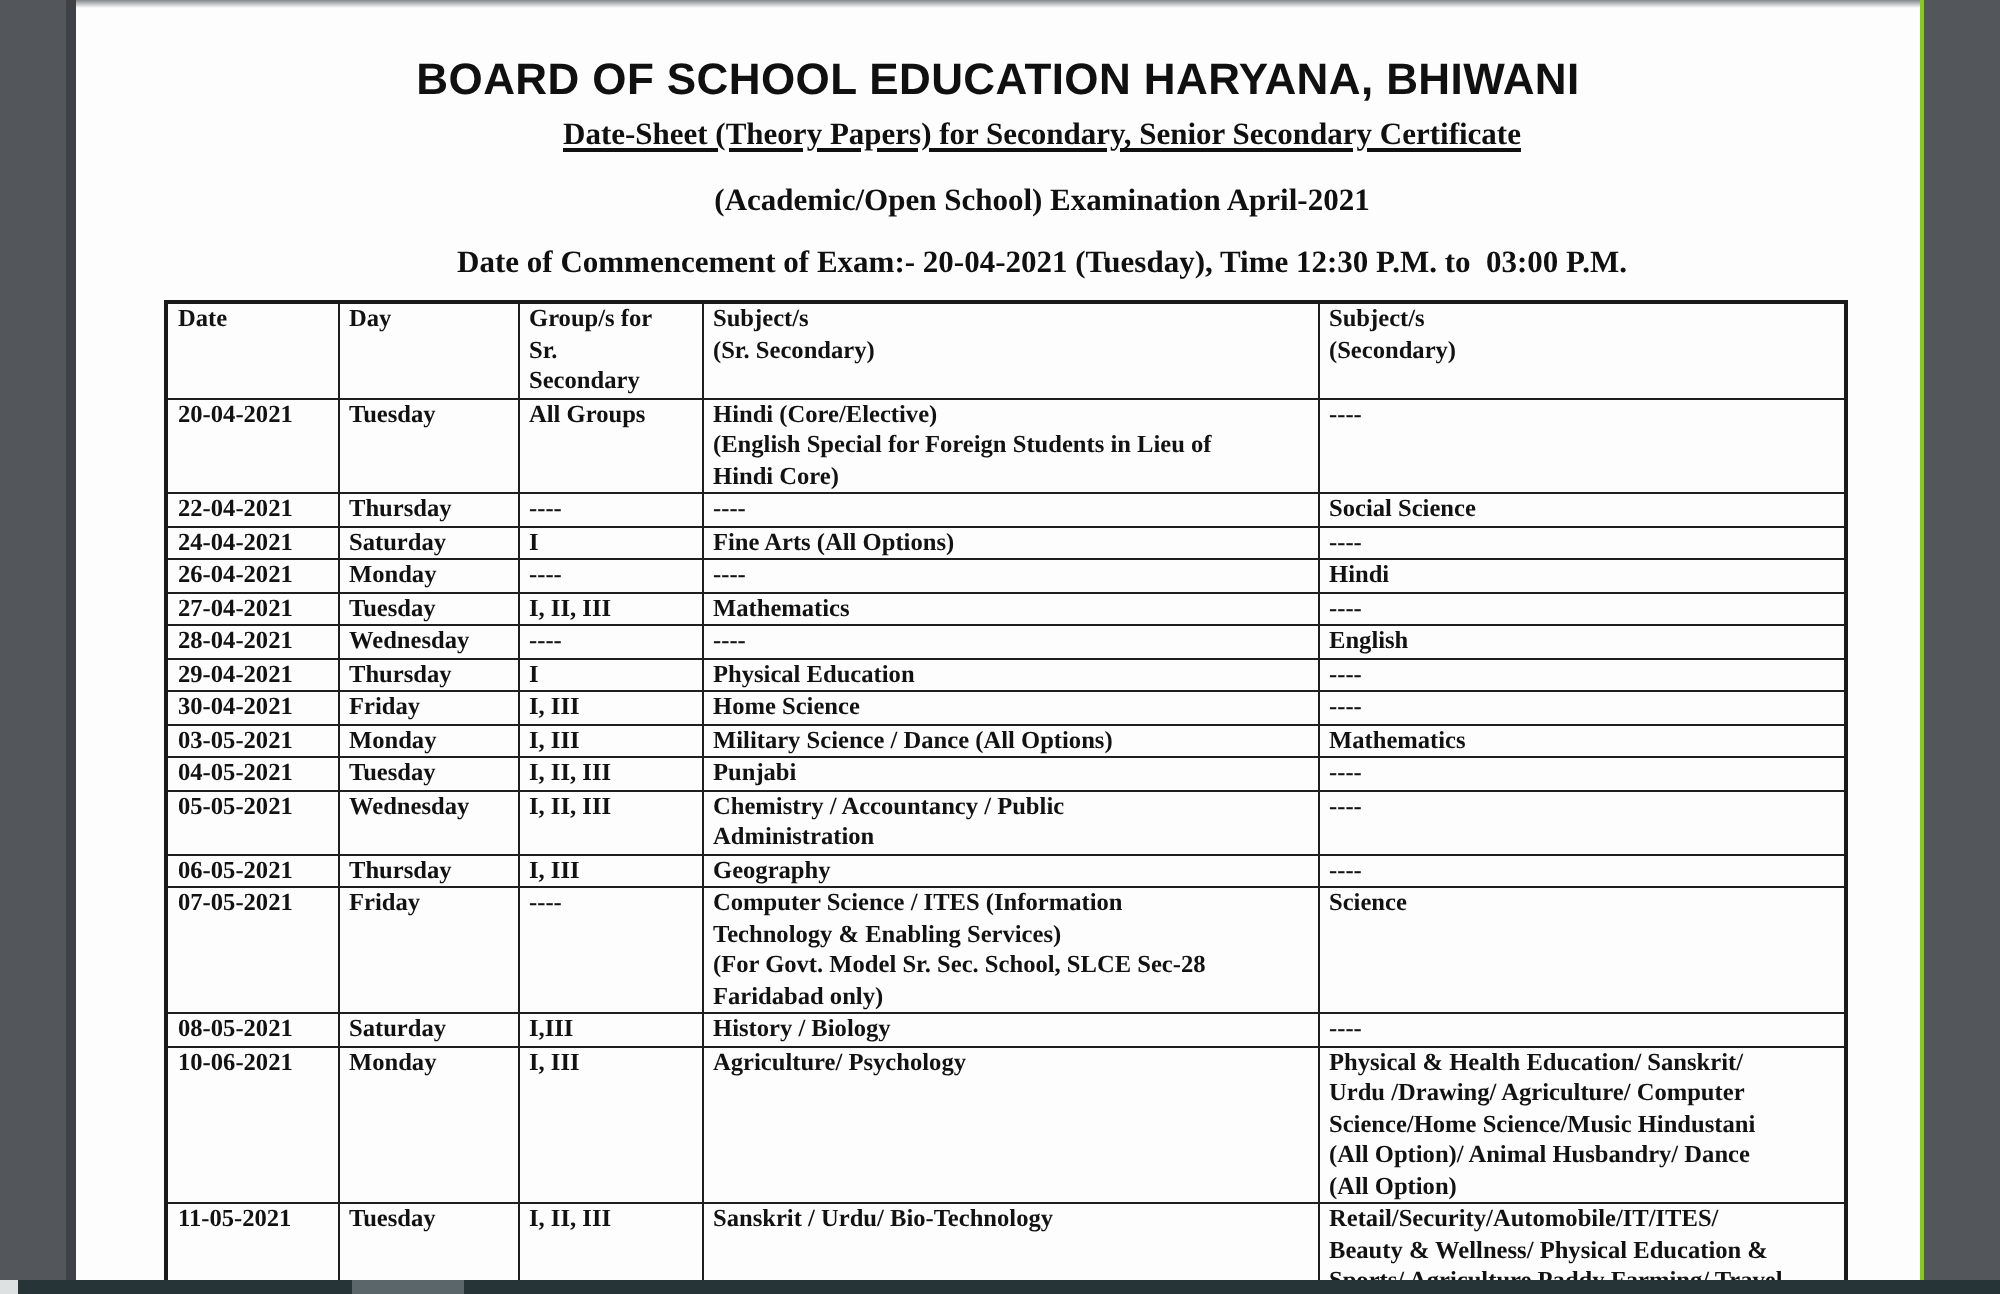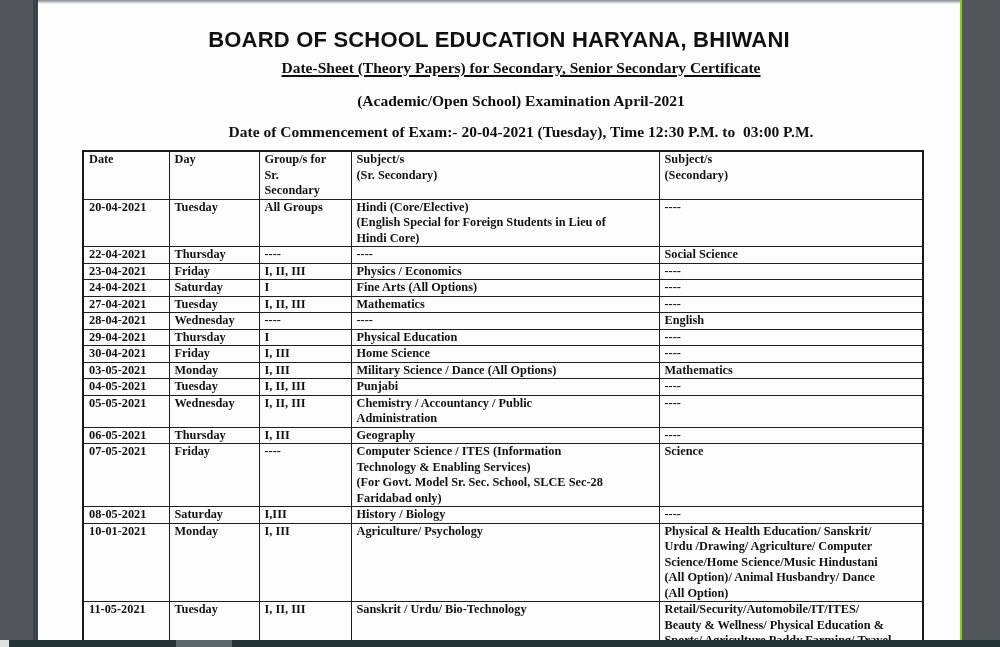--- a/index.html
+++ b/index.html
@@ -132,32 +132,32 @@
     <td>----</td>
   </tr>
           <tr>
     <td>22-04-2021</td>
     <td>Thursday</td>
     <td class="center">----</td>
     <td>----</td>
     <td>Social Science</td>
   </tr>
           <tr>
-    <td>23-04-2021</td>
-    <td>Friday</td>
-    <td class="center">I, II, III</td>
-    <td>Physics / Economics</td>
-    <td>----</td>
-  </tr>
-          <tr>
     <td>24-04-2021</td>
     <td>Saturday</td>
     <td class="center">I</td>
     <td>Fine Arts (All Options)</td>
     <td>----</td>
+  </tr>
+          <tr>
+    <td>26-04-2021</td>
+    <td>Monday</td>
+    <td class="center">----</td>
+    <td>----</td>
+    <td>Hindi</td>
   </tr>
           <tr>
     <td>27-04-2021</td>
     <td>Tuesday</td>
     <td class="center">I, II, III</td>
     <td>Mathematics</td>
     <td>----</td>
   </tr>
           <tr>
     <td>28-04-2021</td>
@@ -220,21 +220,21 @@
     <td>Science</td>
   </tr>
           <tr>
     <td>08-05-2021</td>
     <td>Saturday</td>
     <td class="center">I,III</td>
     <td>History / Biology</td>
     <td>----</td>
   </tr>
           <tr>
-    <td>10-01-2021</td>
+    <td>10-06-2021</td>
     <td>Monday</td>
     <td class="center">I, III</td>
     <td>Agriculture/ Psychology</td>
     <td>Physical &amp; Health Education/ Sanskrit/
 Urdu /Drawing/ Agriculture/ Computer
 Science/Home Science/Music Hindustani
 (All Option)/ Animal Husbandry/  Dance
 (All Option)</td>
   </tr>
           <tr>

